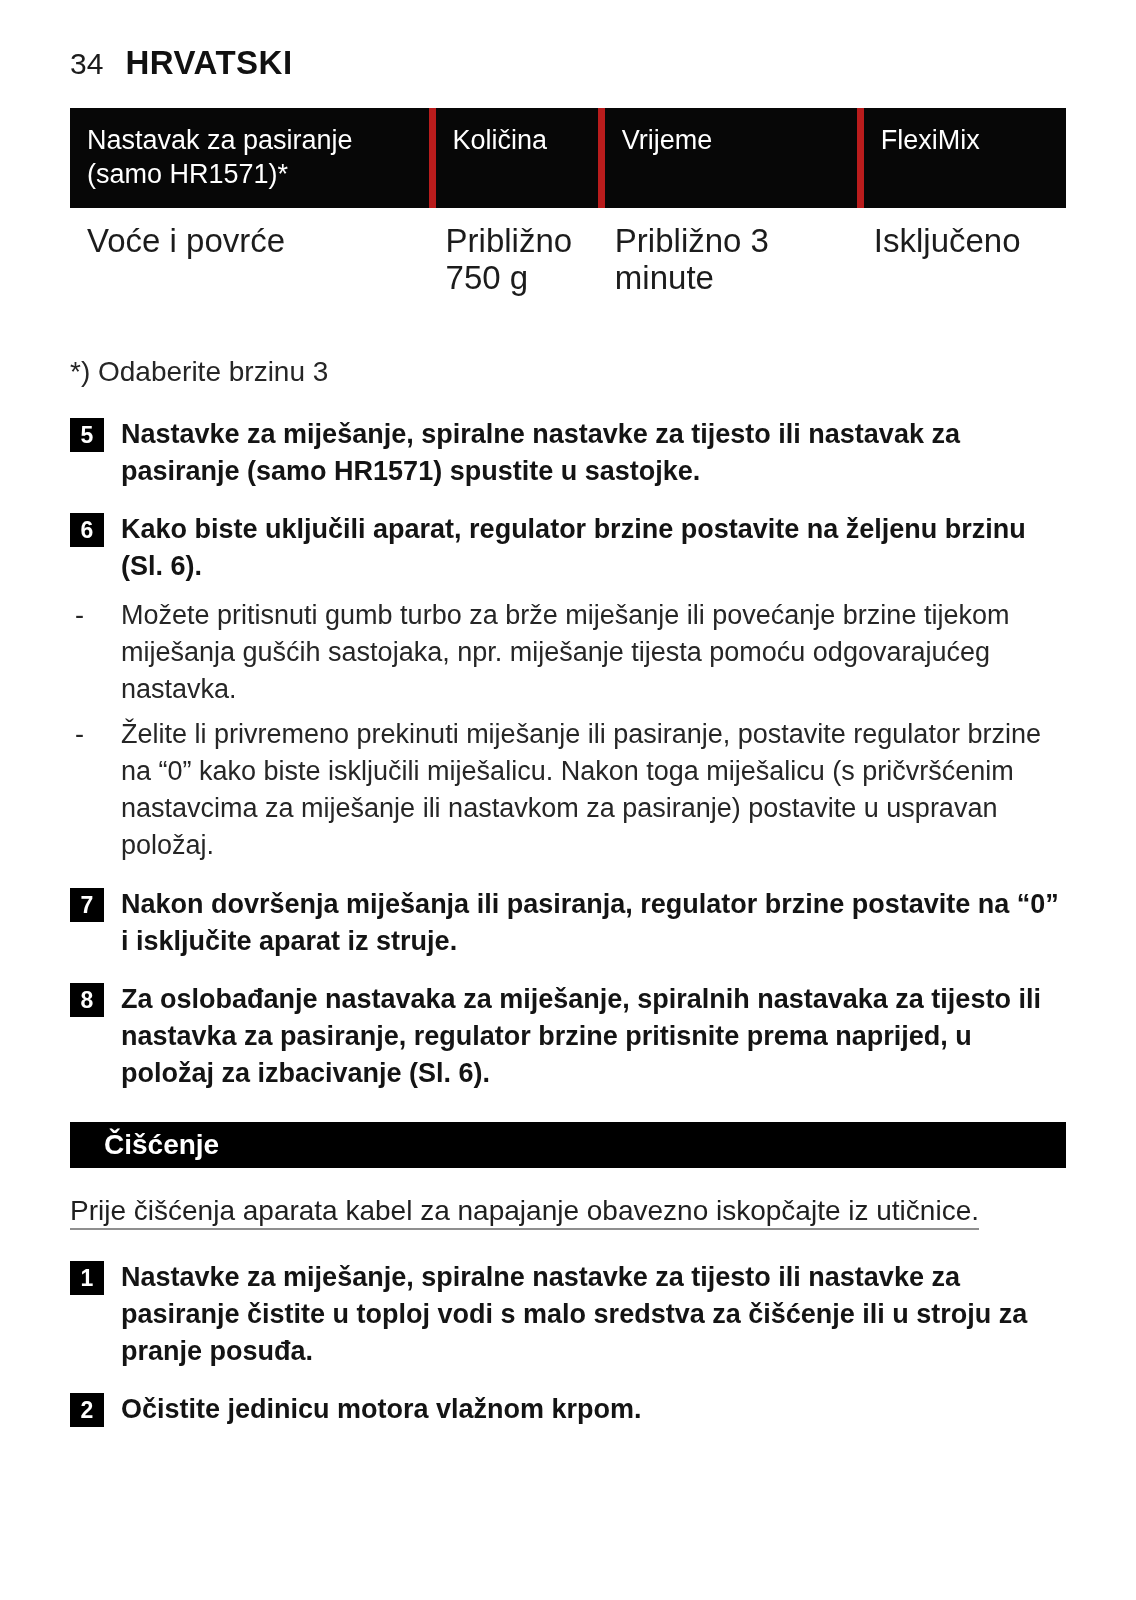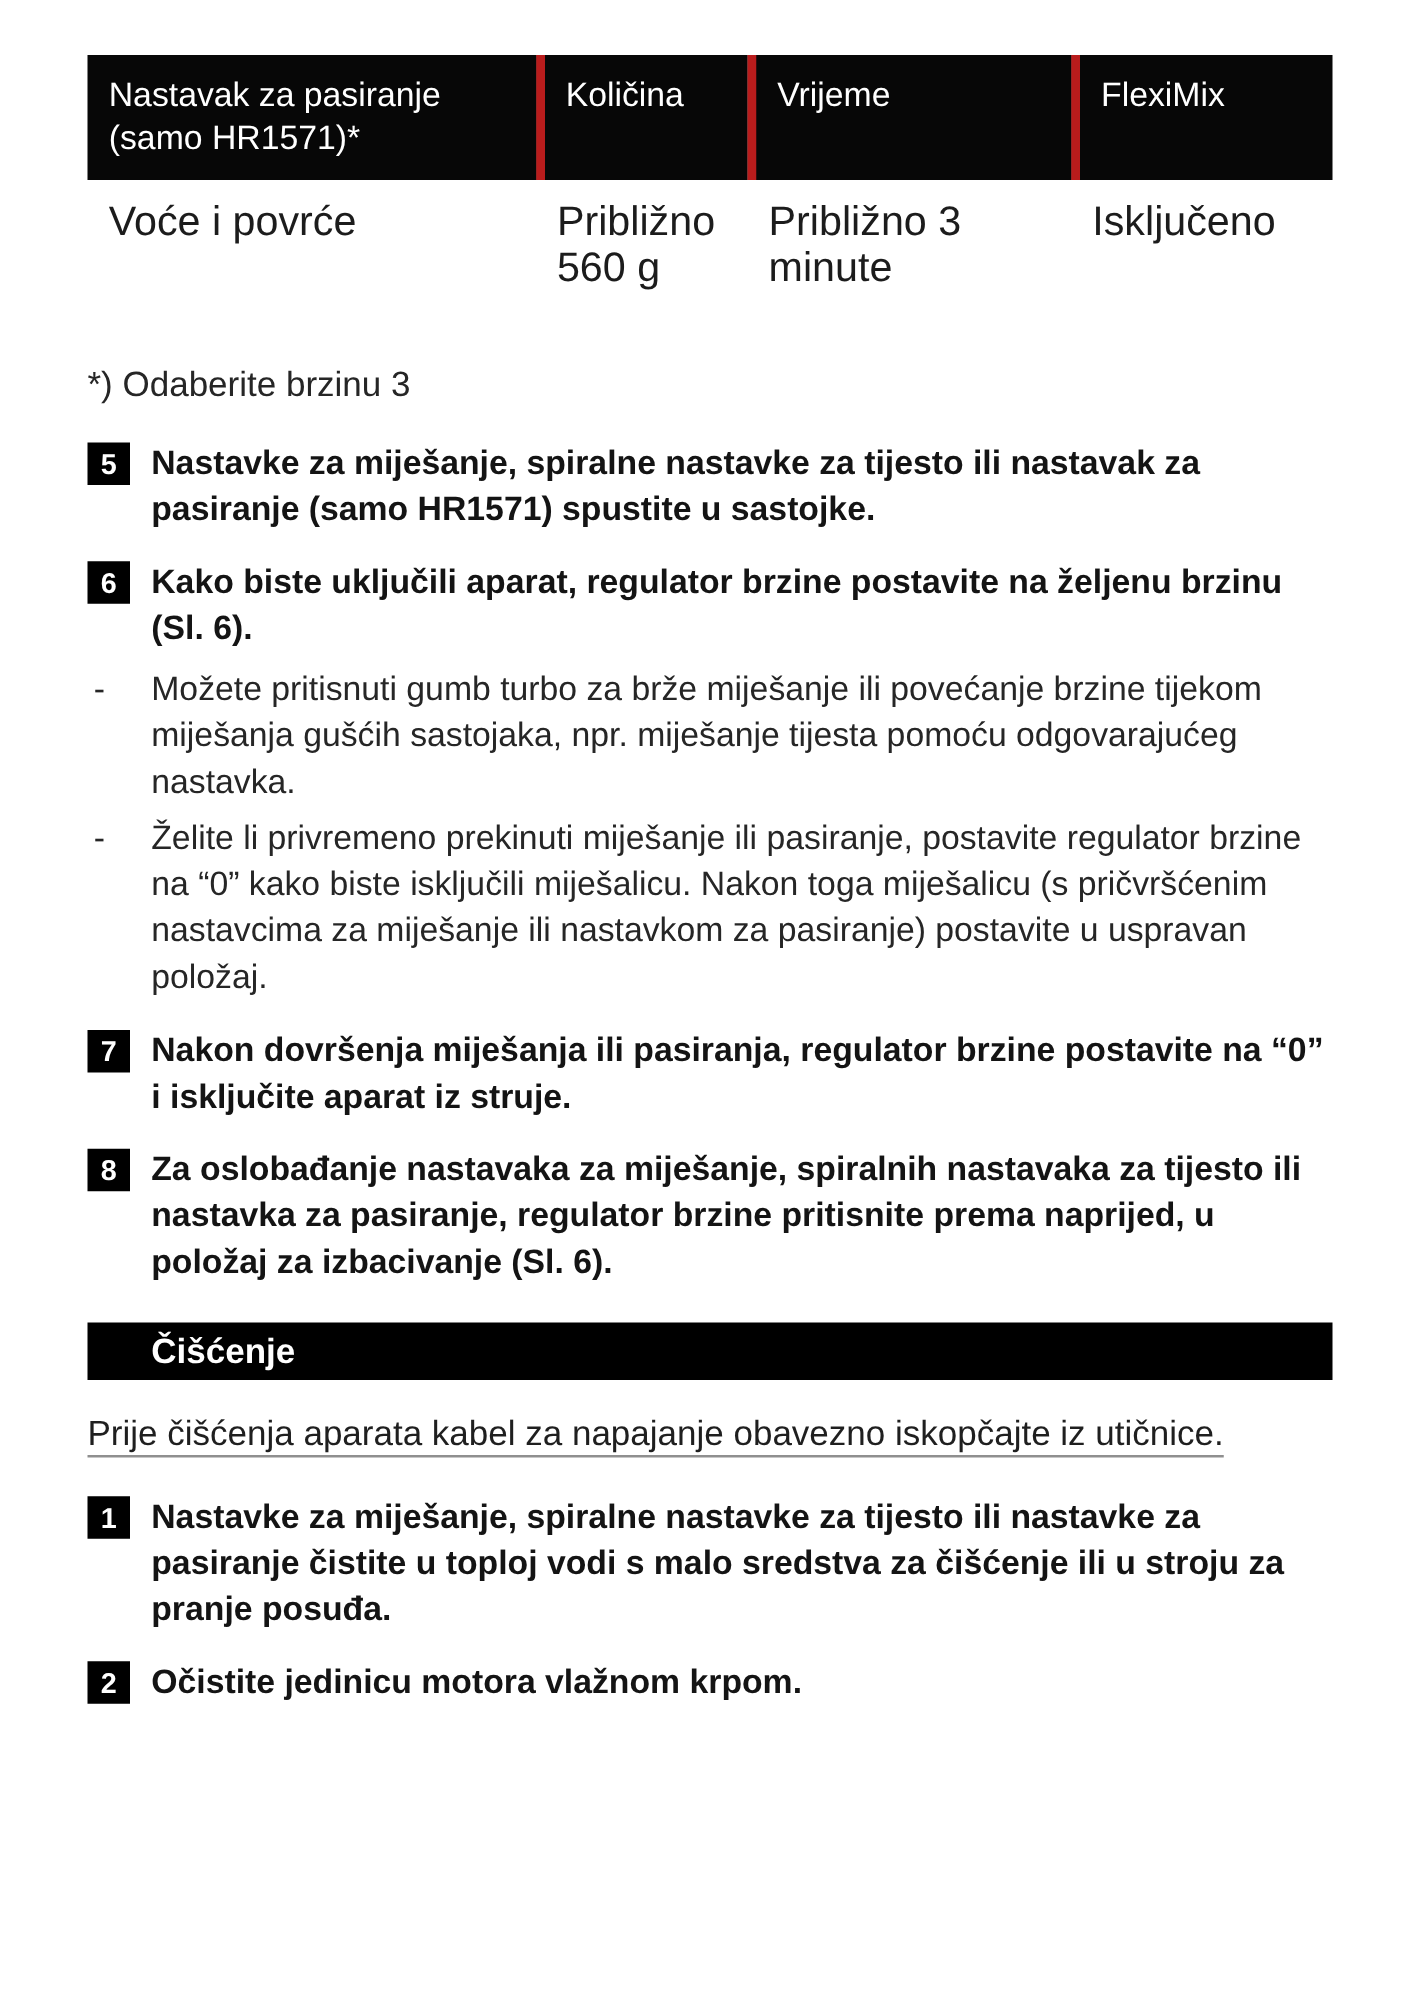--- a/index.html
+++ b/index.html
@@ -49,61 +49,65 @@
   .bullets { margin-top: 12px; }
   .bullet { display: flex; margin-top: 8px; }
   .bullet-dash { flex: 0 0 51px; font-size: 27px; line-height: 37px; color: #262626; padding-left: 5px; }
   .bullet-text { flex: 1; font-size: 27px; line-height: 37px; color: #262626; }
 
   .steps.after-bullets { margin-top: 22px; }
 
   
   .section-bar {
     margin-top: 30px; background: #000; height: 46px;
-    display: flex; align-items: center; padding-left: 51px;
+    display: flex; align-items: center; padding-left: 34px;
   }
   .section-bar-title { color: #fff; font-weight: 700; font-size: 28px; }
 
   
   .warning { margin-top: 21px; font-size: 28px; line-height: 44px; color: #1f1f1f; }
   .warning .uline {
     text-decoration: underline;
     text-decoration-color: #8f8f8f;
     text-decoration-thickness: 2px;
     text-underline-offset: 8px;
     text-align: center;
   }
 
   .steps.cleaning { margin-top: 26px; }
 </style>
 </head>
 <body>
 
 <div class="page">
 
+  <header class="page-header">
+    <span class="page-num">34</span>
+    <h1 class="page-lang">HRVATSKI</h1>
+  </header>
 
   <table class="spec-table">
     <colgroup>
       <col class="col1">
         <col class="col2">
         <col class="col3">
         <col class="col4">
     </colgroup>
     <thead>
       <tr>
         <th>Nastavak za pasiranje (samo HR1571)*</th>
         <th>Količina</th>
         <th>Vrijeme</th>
         <th>FlexiMix</th>
       </tr>
     </thead>
     <tbody>
       <tr>
         <td>Voće i povrće</td>
-        <td>Približno 560 g</td>
+        <td>Približno 750 g</td>
         <td>Približno 3 minute</td>
         <td>Isključeno</td>
       </tr>
     </tbody>
   </table>
 
   <p class="footnote">*) Odaberite brzinu 3</p>
 
   <ol class="steps">
     <li class="step">

